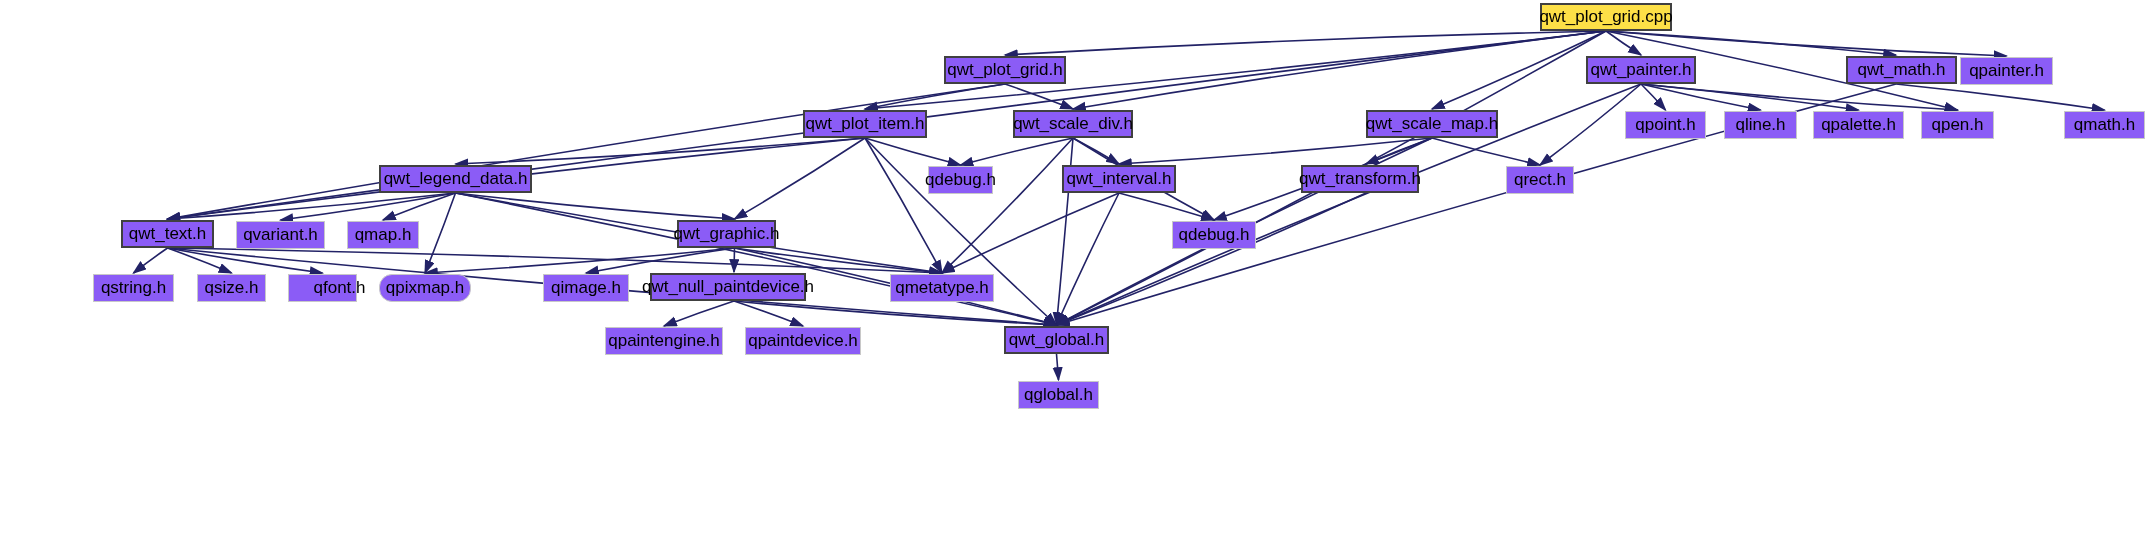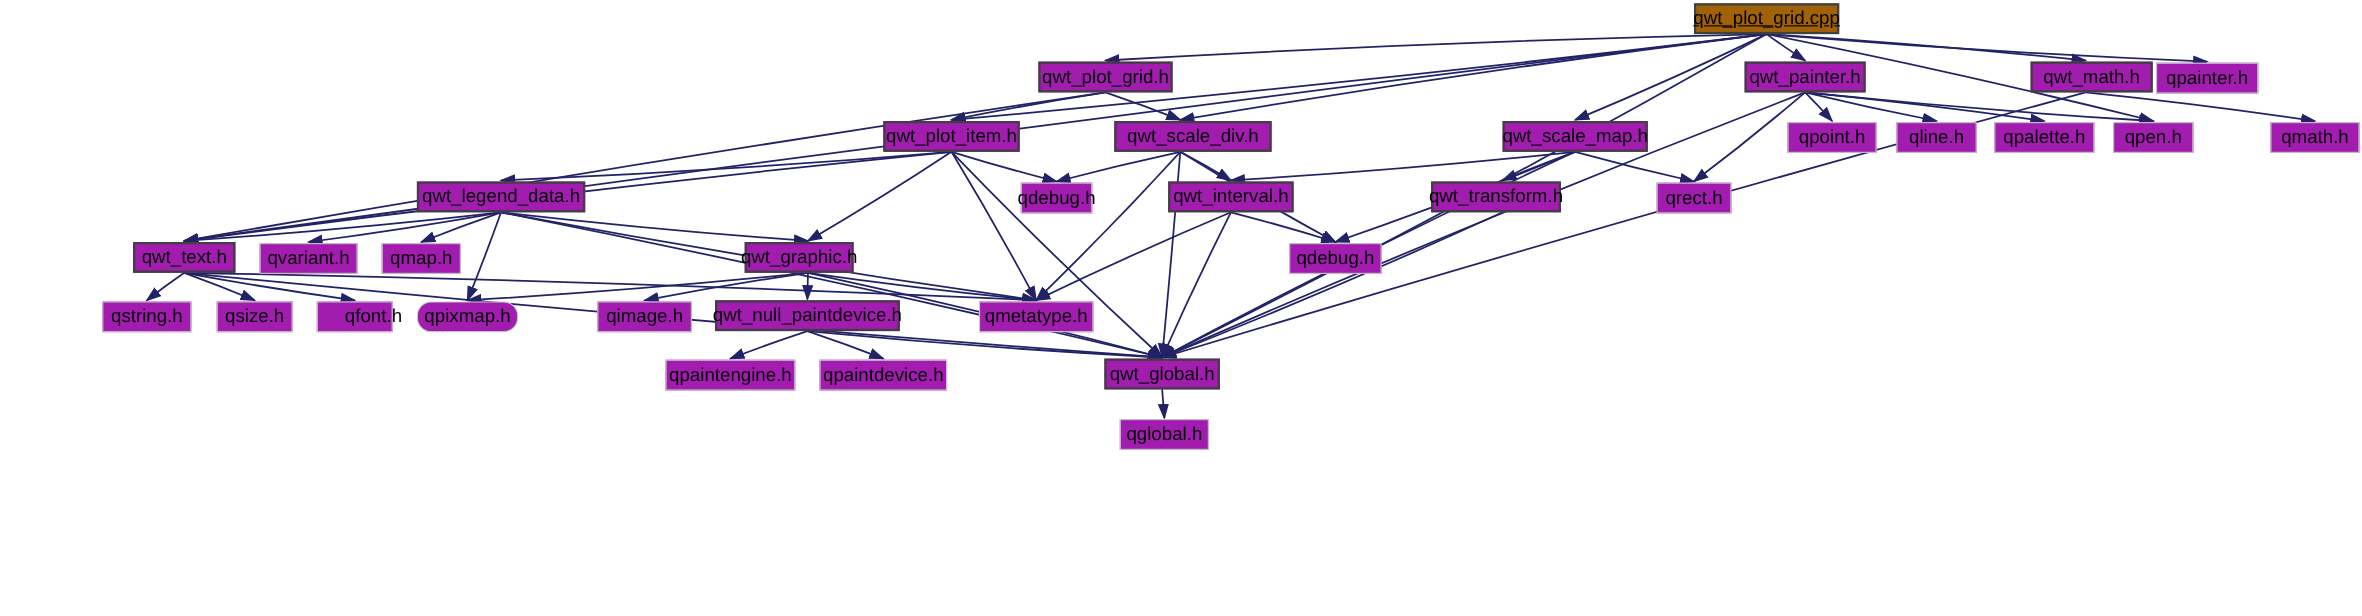--- a/index.html
+++ b/index.html
@@ -25,33 +25,32 @@
   }
   .node {
     position: absolute;
     box-sizing: border-box;
     display: flex;
     align-items: center;
     justify-content: center;
     white-space: nowrap;
     font-size: 17px;
     color: #000000;
-    background: #a21caf;
+    background: #8b5cf6;
     border: 1px solid #c8c8c8;
     height: 28px;
     line-height: 28px;
     z-index: 5;
   }
   .node.qwt {
     border: 2px solid #404040;
   }
   .node.root {
     border: 2px solid #404040;
-    background: #a16207;
-    text-decoration: underline;
+    background: #fde047;
   }
 </style>
 </head>
 <body>
 
 <div id="graph">
   <svg id="edges" viewBox="0 0 2147 560">
     <defs>
       <marker id="arrow" markerWidth="9" markerHeight="9" refX="8" refY="3.2" orient="auto" markerUnits="strokeWidth">
         <path d="M0,0 L9,3.2 L0,6.4 z" fill="#222266"></path>
@@ -122,21 +121,21 @@
         <path d="M1056.5,354 Q1057.5628144325865,366.9983433556241 1058.5,380" marker-end="url(#arrow)" stroke="#222266"></path>
       </g>
   </svg>
   <div id="nodes">
       <div class="node root" style="left: 1540px; top: 3px; width: 132px;">qwt_plot_grid.cpp</div>
       <div class="node qwt" style="left: 944px; top: 56px; width: 122px;">qwt_plot_grid.h</div>
       <div class="node qwt" style="left: 1586px; top: 56px; width: 110px;">qwt_painter.h</div>
       <div class="node qwt" style="left: 1846px; top: 56px; width: 111px;">qwt_math.h</div>
       <div class="node qt" style="left: 1960px; top: 57px; width: 93px;">qpainter.h</div>
       <div class="node qwt" style="left: 803px; top: 110px; width: 124px;">qwt_plot_item.h</div>
-      <div class="node qwt" style="left: 1013px; top: 110px; width: 143px;">qwt_scale_div.h</div>
+      <div class="node qwt" style="left: 1013px; top: 110px; width: 120px;">qwt_scale_div.h</div>
       <div class="node qwt" style="left: 1366px; top: 110px; width: 132px;">qwt_scale_map.h</div>
       <div class="node qt" style="left: 1625px; top: 111px; width: 81px;">qpoint.h</div>
       <div class="node qt" style="left: 1724px; top: 111px; width: 73px;">qline.h</div>
       <div class="node qt" style="left: 1813px; top: 111px; width: 91px;">qpalette.h</div>
       <div class="node qt" style="left: 1921px; top: 111px; width: 73px;">qpen.h</div>
       <div class="node qt" style="left: 2064px; top: 111px; width: 81px;">qmath.h</div>
       <div class="node qwt" style="left: 379px; top: 165px; width: 153px;">qwt_legend_data.h</div>
       <div class="node qt" style="left: 928px; top: 166px; width: 65px;">qdebug.h</div>
       <div class="node qwt" style="left: 1062px; top: 165px; width: 114px;">qwt_interval.h</div>
       <div class="node qwt" style="left: 1301px; top: 165px; width: 118px;">qwt_transform.h</div>
@@ -144,20 +143,20 @@
       <div class="node qwt" style="left: 121px; top: 220px; width: 93px;">qwt_text.h</div>
       <div class="node qt" style="left: 236px; top: 221px; width: 89px;">qvariant.h</div>
       <div class="node qt" style="left: 347px; top: 221px; width: 72px;">qmap.h</div>
       <div class="node qwt" style="left: 677px; top: 220px; width: 99px;">qwt_graphic.h</div>
       <div class="node qt" style="left: 1172px; top: 221px; width: 84px;">qdebug.h</div>
       <div class="node qt" style="left: 93px; top: 274px; width: 81px;">qstring.h</div>
       <div class="node qt" style="left: 197px; top: 274px; width: 69px;">qsize.h</div>
       <div class="node qt" style="left: 288px; top: 274px; width: 69px; padding-left: 34px;">qfont.h</div>
       <div class="node qt" style="left: 379px; top: 274px; width: 92px; border-radius: 13px;">qpixmap.h</div>
       <div class="node qt" style="left: 543px; top: 274px; width: 86px;">qimage.h</div>
-      <div class="node qwt" style="left: 650px; top: 273px; width: 168px;">qwt_null_paintdevice.h</div>
+      <div class="node qwt" style="left: 650px; top: 273px; width: 156px;">qwt_null_paintdevice.h</div>
       <div class="node qt" style="left: 890px; top: 274px; width: 104px;">qmetatype.h</div>
       <div class="node qt" style="left: 605px; top: 327px; width: 118px;">qpaintengine.h</div>
       <div class="node qt" style="left: 745px; top: 327px; width: 116px;">qpaintdevice.h</div>
       <div class="node qwt" style="left: 1004px; top: 326px; width: 105px;">qwt_global.h</div>
       <div class="node qt" style="left: 1018px; top: 381px; width: 81px;">qglobal.h</div>
     </div>
 </div>
 
 </body></html>

